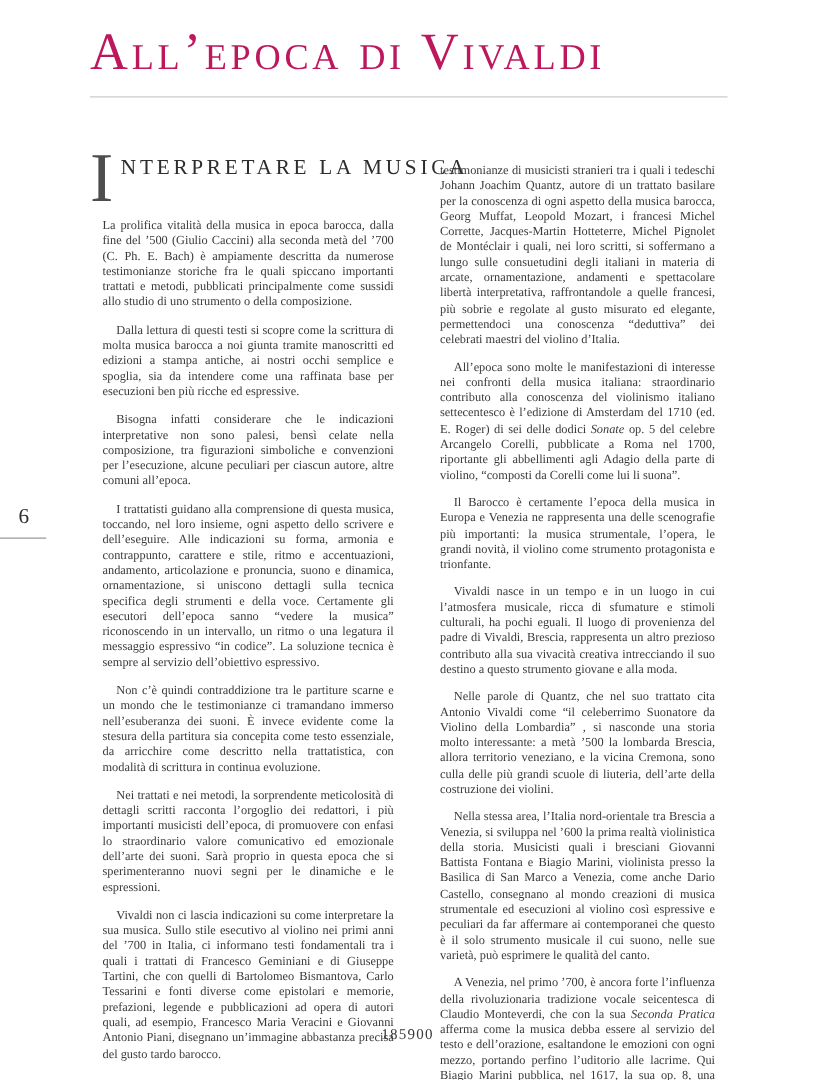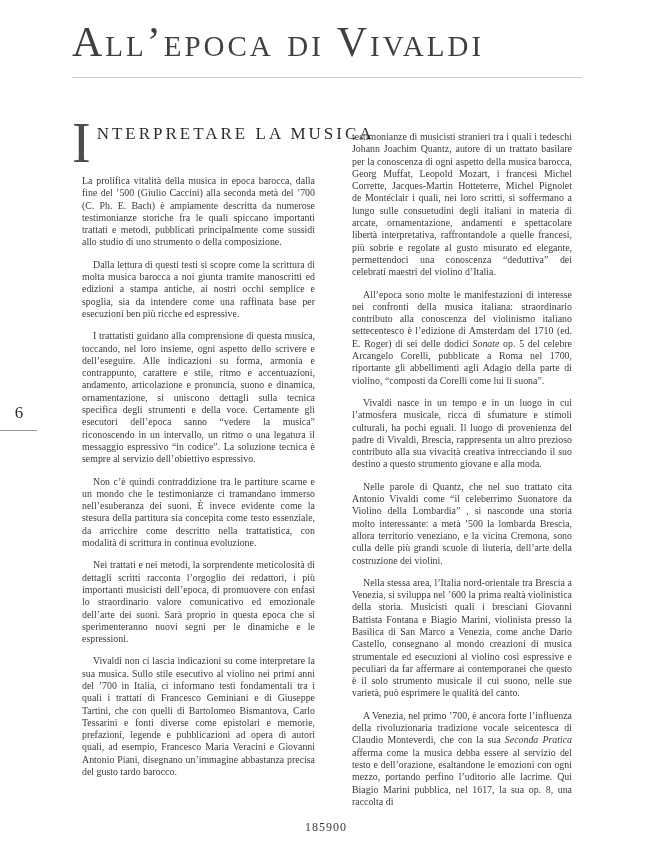--- a/index.html
+++ b/index.html
@@ -8,21 +8,21 @@
     background:#ffffff;
     position:relative;
     font-family:"Liberation Serif", serif;
     overflow:hidden;
   }
   .page-title {
     position:absolute; left:72px; top:18px;
     font-size:42px; line-height:48px;
     font-variant:small-caps;
     letter-spacing:3px;
-    color:#404040;
+    color:#be185d;
     white-space:nowrap;
   }
   .title-rule {
     position:absolute; left:72px; top:77px;
     width:510px; height:1px;
     background:#cccccc;
   }
   .margin-page-number {
     position:absolute; left:0; top:403px;
     width:38px; text-align:center;
@@ -85,28 +85,30 @@
 <div class="margin-page-number">6</div>
 <div class="margin-rule"></div>
 
 <div class="columns">
   <div class="col col-left">
     <div class="section-heading">
       <span class="drop-cap">I</span><span class="heading-text">NTERPRETARE LA MUSICA</span>
     </div>
   <p><span>La prolifica vitalità della musica in epoca barocca, dalla fine del ’500 (Giulio Caccini) alla seconda metà del ’700 (C. Ph. E. Bach) è ampiamente descritta da numerose testimonianze storiche fra le quali spiccano importanti trattati e metodi, pubblicati principalmente come sussidi allo studio di uno strumento o della composizione.</span></p>
       <p class="indent"><span>Dalla lettura di questi testi si scopre come la scrittura di molta musica barocca a noi giunta tramite manoscritti ed edizioni a stampa antiche, ai nostri occhi semplice e spoglia, sia da intendere come una raffinata base per esecuzioni ben più ricche ed espressive.</span></p>
+      <p class="indent"><span>Bisogna infatti considerare che le indicazioni interpretative non sono palesi, bensì celate nella composizione, tra figurazioni simboliche e convenzioni per l’esecuzione, alcune peculiari per ciascun autore, altre comuni all’epoca.</span></p>
       <p class="indent"><span>I trattatisti guidano alla comprensione di questa musica, toccando, nel loro insieme, ogni aspetto dello scrivere e dell’eseguire. Alle indicazioni su forma, armonia e contrappunto, carattere e stile, ritmo e accentuazioni, andamento, articolazione e pronuncia, suono e dinamica, ornamentazione, si uniscono dettagli sulla tecnica specifica degli strumenti e della voce. Certamente gli esecutori dell’epoca sanno “vedere la musica” riconoscendo in un intervallo, un ritmo o una legatura il messaggio espressivo “in codice”. La soluzione tecnica è sempre al servizio dell’obiettivo espressivo.</span></p>
       <p class="indent"><span>Non c’è quindi contraddizione tra le partiture scarne e un mondo che le testimonianze ci tramandano immerso nell’esuberanza dei suoni. È invece evidente come la stesura della partitura sia concepita come testo essenziale, da arricchire come descritto nella trattatistica, con modalità di scrittura in continua evoluzione.</span></p>
       <p class="indent"><span>Nei trattati e nei metodi, la sorprendente meticolosità di dettagli scritti racconta l’orgoglio dei redattori, i più importanti musicisti dell’epoca, di promuovere con enfasi lo straordinario valore comunicativo ed emozionale dell’arte dei suoni. Sarà proprio in questa epoca che si sperimenteranno nuovi segni per le dinamiche e le espressioni.</span></p>
       <p class="indent"><span>Vivaldi non ci lascia indicazioni su come interpretare la sua musica. Sullo stile esecutivo al violino nei primi anni del ’700 in Italia, ci informano testi fondamentali tra i quali i trattati di Francesco Geminiani e di Giuseppe Tartini, che con quelli di Bartolomeo Bismantova, Carlo Tessarini e fonti diverse come epistolari e memorie, prefazioni, legende e pubblicazioni ad opera di autori quali, ad esempio, Francesco Maria Veracini e Giovanni Antonio Piani, disegnano un’immagine abbastanza precisa del gusto tardo barocco.</span></p>
     </div>
   <div class="col col-right">
       <p><span>testimonianze di musicisti stranieri tra i quali i tedeschi Johann Joachim Quantz, autore di un trattato basilare per la conoscenza di ogni aspetto della musica barocca, Georg Muffat, Leopold Mozart, i francesi Michel Corrette, Jacques-Martin Hotteterre, Michel Pignolet de Montéclair i quali, nei loro scritti, si soffermano a lungo sulle consuetudini degli italiani in materia di arcate, ornamentazione, andamenti e spettacolare libertà interpretativa, raffrontandole a quelle francesi, più sobrie e regolate al gusto misurato ed elegante, permettendoci una conoscenza “deduttiva” dei celebrati maestri del violino d’Italia.</span></p>
       <p class="indent"><span>All’epoca sono molte le manifestazioni di interesse nei confronti della musica italiana: straordinario contributo alla conoscenza del violinismo italiano settecentesco è l’edizione di Amsterdam del 1710 (ed. E. Roger) di sei delle dodici </span><span class="it">Sonate</span><span> op. 5 del celebre Arcangelo Corelli, pubblicate a Roma nel 1700, riportante gli abbellimenti agli Adagio della parte di violino, “composti da Corelli come lui li suona”.</span></p>
+      <p class="indent"><span>Il Barocco è certamente l’epoca della musica in Europa e Venezia ne rappresenta una delle scenografie più importanti: la musica strumentale, l’opera, le grandi novità, il violino come strumento protagonista e trionfante.</span></p>
       <p class="indent"><span>Vivaldi nasce in un tempo e in un luogo in cui l’atmosfera musicale, ricca di sfumature e stimoli culturali, ha pochi eguali. Il luogo di provenienza del padre di Vivaldi, Brescia, rappresenta un altro prezioso contributo alla sua vivacità creativa intrecciando il suo destino a questo strumento giovane e alla moda.</span></p>
       <p class="indent"><span>Nelle parole di Quantz, che nel suo trattato cita Antonio Vivaldi come “il celeberrimo Suonatore da Violino della Lombardia” , si nasconde una storia molto interessante: a metà ’500 la lombarda Brescia, allora territorio veneziano, e la vicina Cremona, sono culla delle più grandi scuole di liuteria, dell’arte della costruzione dei violini.</span></p>
       <p class="indent"><span>Nella stessa area, l’Italia nord-orientale tra Brescia a Venezia, si sviluppa nel ’600 la prima realtà violinistica della storia. Musicisti quali i bresciani Giovanni Battista Fontana e Biagio Marini, violinista presso la Basilica di San Marco a Venezia, come anche Dario Castello, consegnano al mondo creazioni di musica strumentale ed esecuzioni al violino così espressive e peculiari da far affermare ai contemporanei che questo è il solo strumento musicale il cui suono, nelle sue varietà, può esprimere le qualità del canto.</span></p>
       <p class="indent"><span>A Venezia, nel primo ’700, è ancora forte l’influenza della rivoluzionaria tradizione vocale seicentesca di Claudio Monteverdi, che con la sua </span><span class="it">Seconda Pratica</span><span> afferma come la musica debba essere al servizio del testo e dell’orazione, esaltandone le emozioni con ogni mezzo, portando perfino l’uditorio alle lacrime. Qui Biagio Marini pubblica, nel 1617, la sua op. 8, una raccolta di</span></p>
     </div>
 </div>
 
 <div class="footer-code">185900</div>
 
 </body></html>

